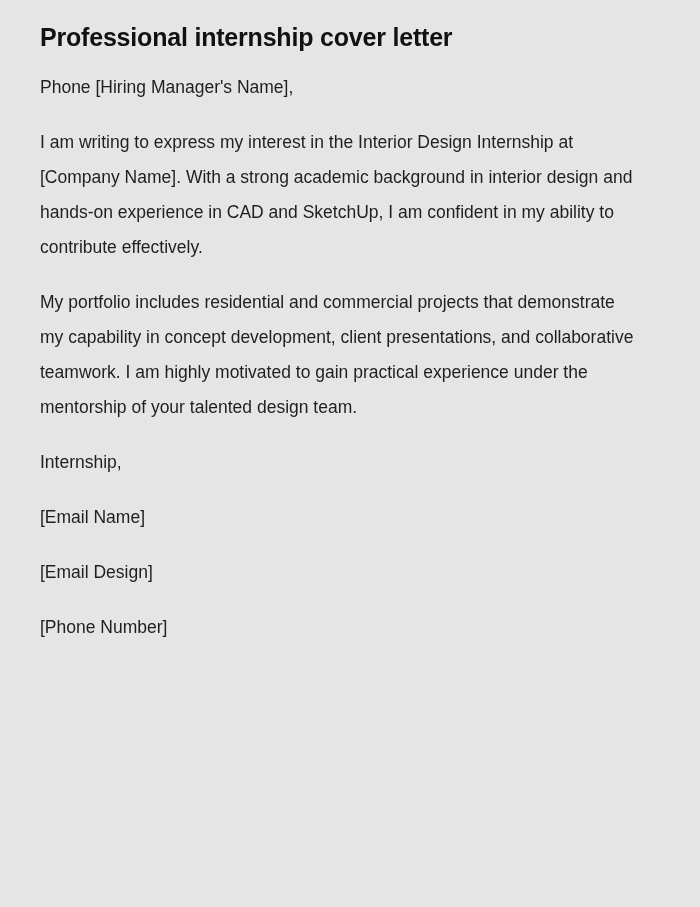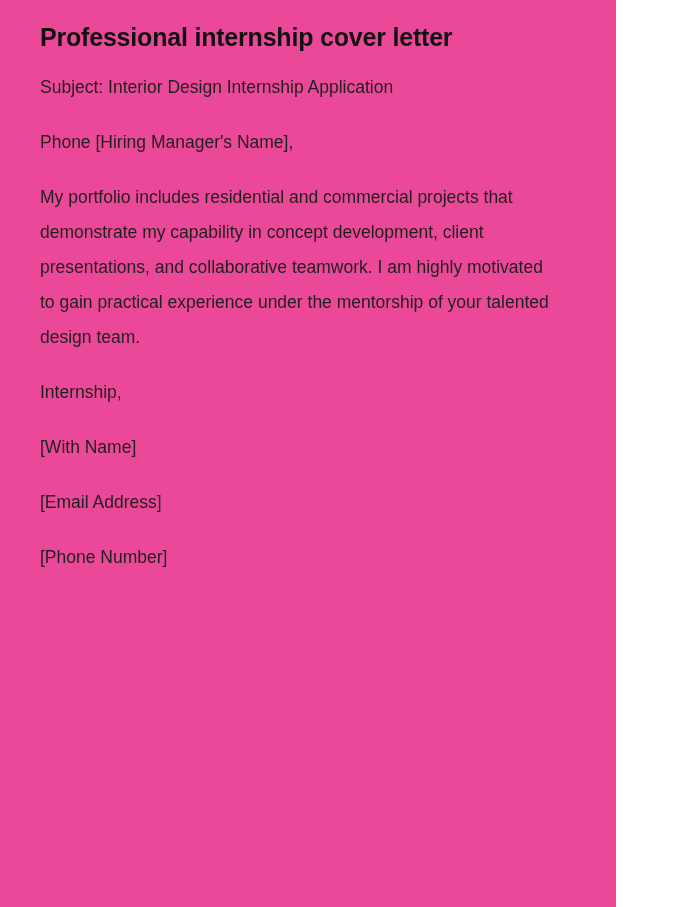--- a/index.html
+++ b/index.html
@@ -13,23 +13,23 @@
     width: 700px;
     height: 907px;
     font-family: "Liberation Sans", sans-serif;
     color: #1a1a1a;
     -webkit-font-smoothing: antialiased;
     overflow: hidden;
   }
 
   .page {
     box-sizing: border-box;
-    width: 616px;
+    width: 700px;
     min-height: 907px;
-    background: #ec4899;
+    background: #e5e5e5;
     padding: 22px 58px 24px 40px;
   }
 
   .doc-title {
     font-size: 25px;
     font-weight: 700;
     line-height: 1.25;
     letter-spacing: -0.2px;
     color: #111111;
     margin: 0 0 17px 0;
@@ -58,30 +58,30 @@
 </style>
 </head>
 <body>
 
 <div class="page">
 
   <h1 class="doc-title">Professional internship cover letter</h1>
 
   <div class="letter-body">
 
-    <p class="letter-line">Subject: Interior Design Internship Application</p>
 
     <p class="letter-line">Phone [Hiring Manager's Name],</p>
 
+    <p class="letter-line">I am writing to express my interest in the Interior Design Internship at [Company Name]. With a strong academic background in interior design and hands-on experience in CAD and SketchUp, I am confident in my ability to contribute effectively.</p>
 
     <p class="letter-line">My portfolio includes residential and commercial projects that demonstrate my capability in concept development, client presentations, and collaborative teamwork. I am highly motivated to gain practical experience under the mentorship of your talented design team.</p>
 
 
     <p class="letter-line">Internship,</p>
 
-    <p class="letter-line signature-line">[With Name]</p>
+    <p class="letter-line signature-line">[Email Name]</p>
 
-    <p class="letter-line signature-line">[Email Address]</p>
+    <p class="letter-line signature-line">[Email Design]</p>
 
     <p class="letter-line signature-line">[Phone Number]</p>
 
   </div>
 </div>
 
 </body></html>

